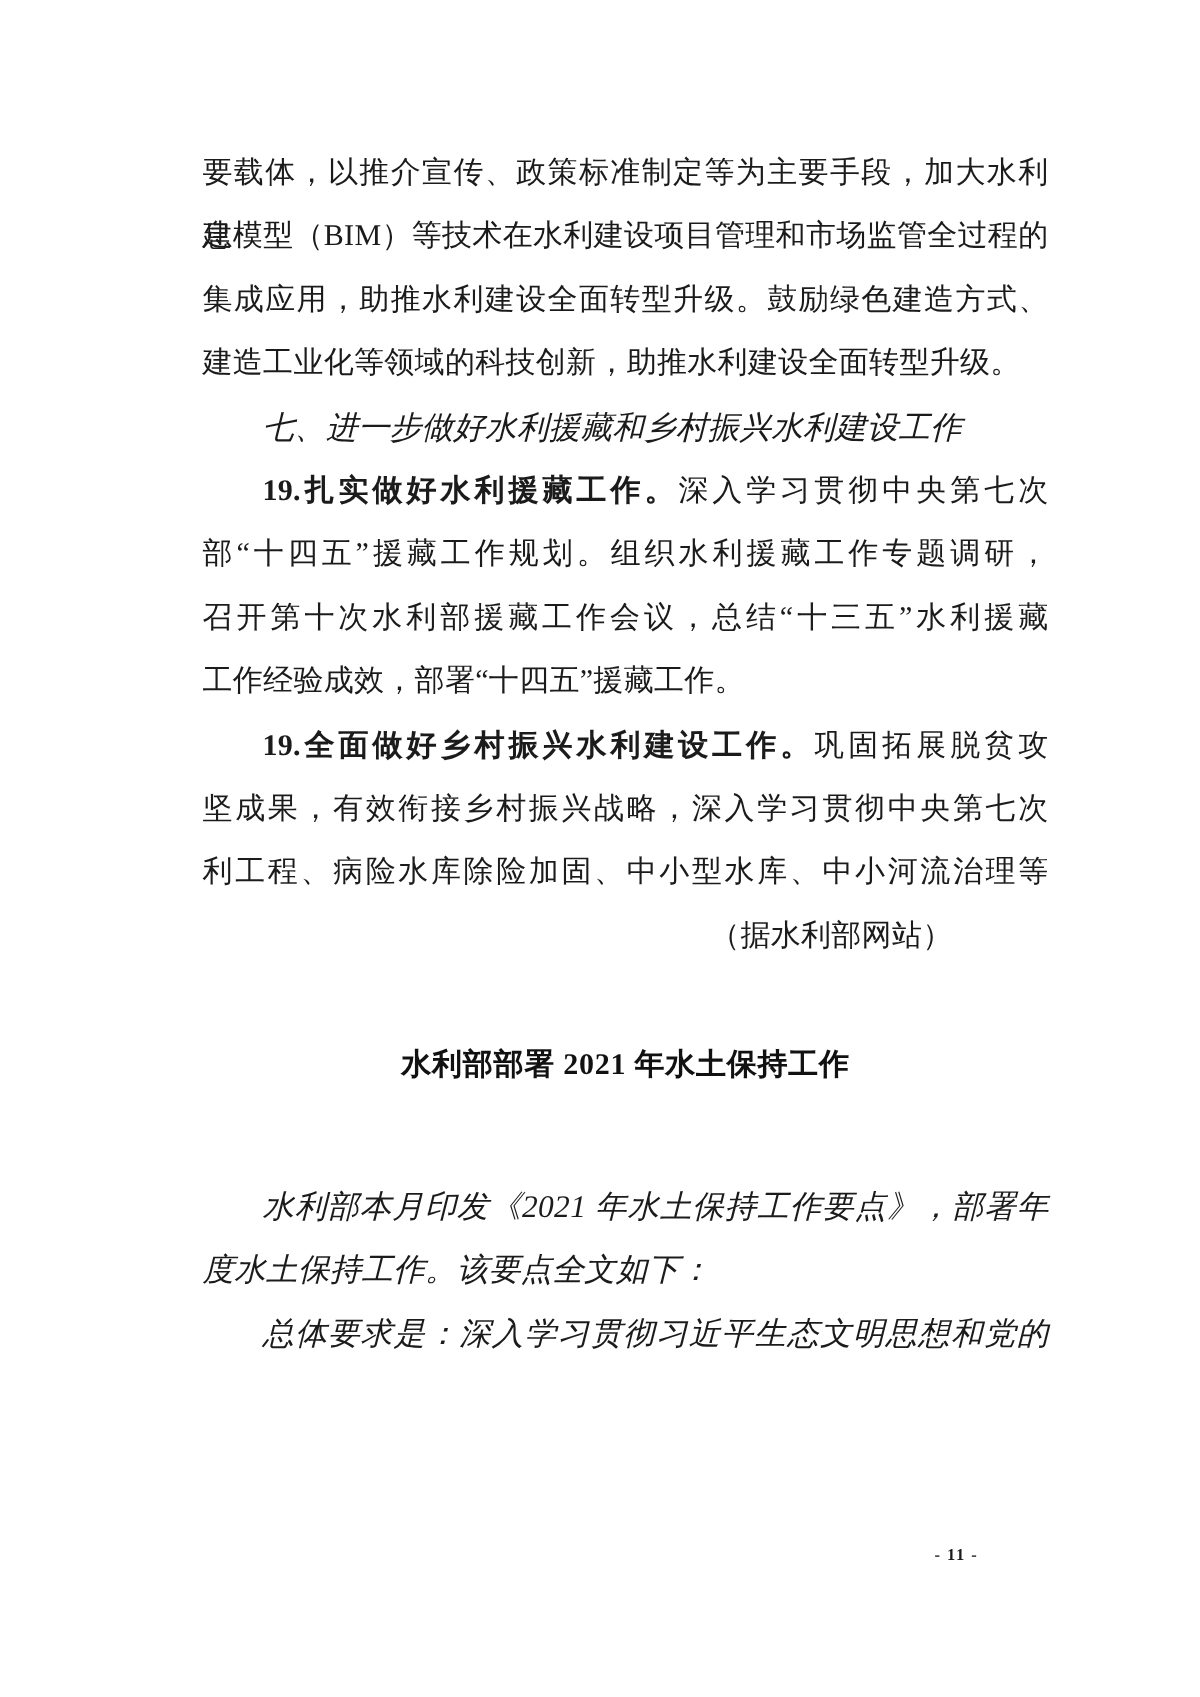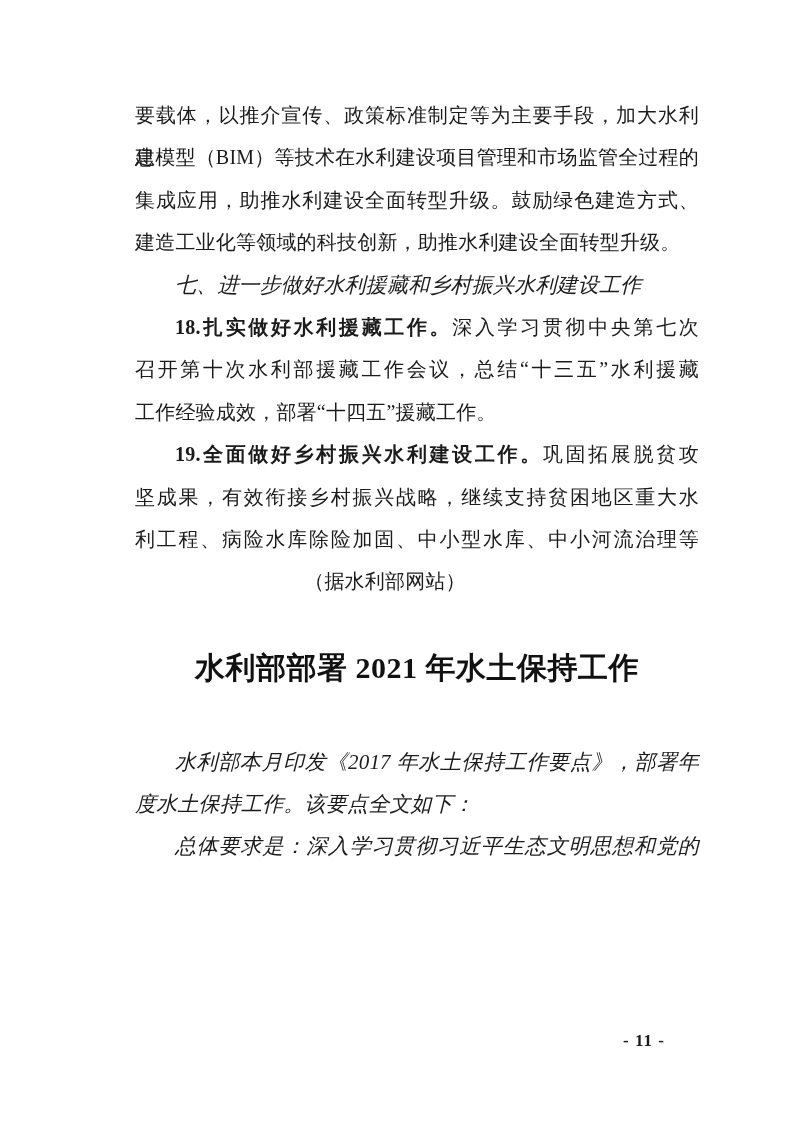--- a/index.html
+++ b/index.html
@@ -32,76 +32,77 @@
     text-justify: inter-character;
   }
   .indent { padding-left: 40px; }
   .bold { font-weight: 700; }
   
   .kai {
     font-style: italic;
     font-size: 21px;
   }
   .source {
-    text-align: center;
+    text-align: right;
     padding-right: 64px;
   }
   .title {
     margin: 43px 0 0 0;
-    font-size: 30px;
+    font-size: 20px;
     font-weight: 700;
     line-height: 44px;
     text-align: center;
     letter-spacing: 0.5px;
     color: #111111;
   }
   .para2-start { margin-top: 51px; }
   .pageno {
     position: absolute;
     left: 606px;
     top: 1031px;
-    font-size: 17px;
+    font-size: 11px;
     font-weight: 700;
     letter-spacing: 1px;
     color: #1b1b1b;
   }
 </style>
 </head>
 <body>
 
 <div class="page">
   <div class="content">
 
     <section>
       <div class="ln j">要载体，以推介宣传、政策标准制定等为主要手段，加大水利建</div>
       <div class="ln j">息模型（BIM）等技术在水利建设项目管理和市场监管全过程的</div>
       <div class="ln j">集成应用，助推水利建设全面转型升级。鼓励绿色建造方式、</div>
       <div class="ln">建造工业化等领域的科技创新，助推水利建设全面转型升级。</div>
 
       <div class="ln kai indent">七、进一步做好水利援藏和乡村振兴水利建设工作</div>
 
       <div class="ln j indent">
-        <span class="bold">18.扎实做好水利援藏工作。</span><span>深入学习贯彻中央第七次</span>
+        <span class="bold">19.扎实做好水利援藏工作。</span><span>深入学习贯彻中央第七次</span>
       </div>
+      <div class="ln j">部“十四五”援藏工作规划。组织水利援藏工作专题调研，</div>
       <div class="ln j">召开第十次水利部援藏工作会议，总结“十三五”水利援藏</div>
       <div class="ln">工作经验成效，部署“十四五”援藏工作。</div>
 
       <div class="ln j indent">
         <span class="bold">19.全面做好乡村振兴水利建设工作。</span><span>巩固拓展脱贫攻</span>
       </div>
-      <div class="ln j">坚成果，有效衔接乡村振兴战略，继续支持贫困地区重大水</div>
+      <div class="ln j">坚成果，有效衔接乡村振兴战略，深入学习贯彻中央第七次</div>
       <div class="ln j">利工程、病险水库除险加固、中小型水库、中小河流治理等</div>
 
       <div class="ln source">（据水利部网站）</div>
     </section>
 
     <section>
       <h1 class="title">水利部部署 2021 年水土保持工作</h1>
 
-      <div class="ln kai j indent para2-start">水利部本月印发《2017 年水土保持工作要点》，部署年</div>
+      <div class="ln kai j indent para2-start">水利部本月印发《2021 年水土保持工作要点》，部署年</div>
       <div class="ln kai">度水土保持工作。该要点全文如下：</div>
       <div class="ln kai j indent">总体要求是：深入学习贯彻习近平生态文明思想和党的</div>
     </section>
 
   </div>
 
   <div class="pageno">- 11 -</div>
 </div>
 
 </body></html>

